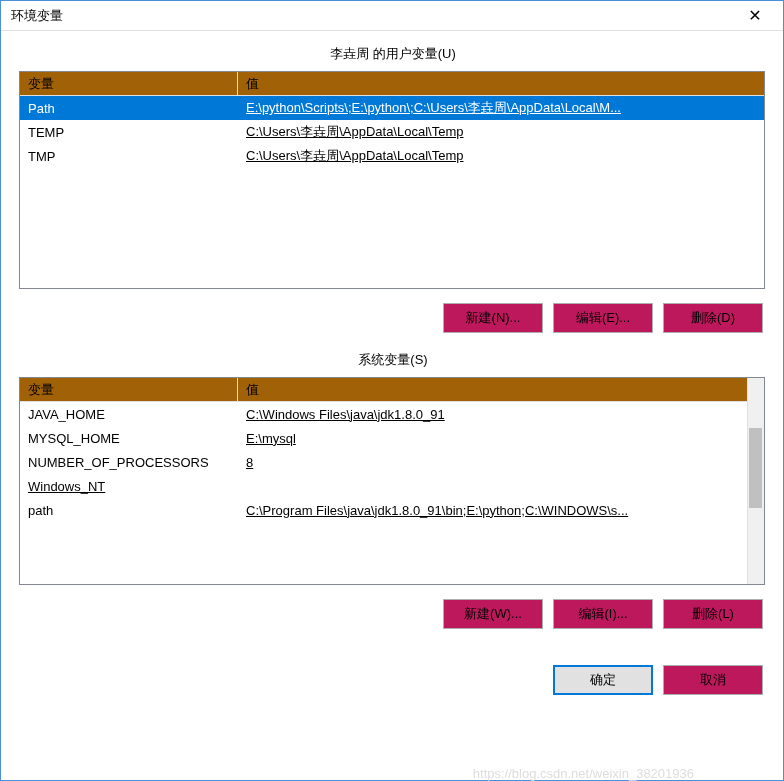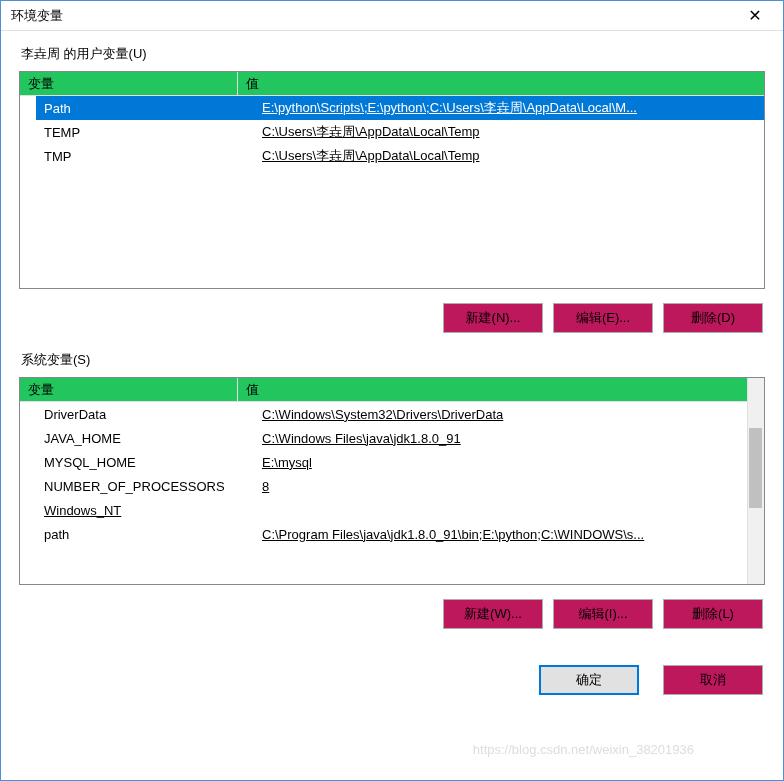--- a/index.html
+++ b/index.html
@@ -53,37 +53,38 @@
       flex-direction: column;
     }
     .section {
       margin-bottom: 18px;
     }
     .section-label {
       font-size: 13px;
       color: #000;
       margin-bottom: 8px;
       padding-left: 2px;
+      text-align: center;
     }
     .table-container {
       border: 1px solid #828790;
       background: #fff;
       position: relative;
     }
     .user-table-container {
       height: 218px;
     }
     .system-table-container {
       height: 208px;
     }
     .table-header {
       display: flex;
       height: 24px;
       border-bottom: 1px solid #e0e0e0;
-      background: #22c55e;
+      background: #a16207;
     }
     .th {
       padding: 3px 8px;
       font-size: 13px;
       color: #000;
       border-right: 1px solid #e0e0e0;
     }
     .th-var {
       width: 218px;
       flex-shrink: 0;
@@ -93,21 +94,20 @@
       border-right: none;
     }
     .table-body {
       overflow: hidden;
     }
     .table-row {
       display: flex;
       height: 24px;
       align-items: center;
       cursor: pointer;
-      margin-left: 16px;
     }
     .table-row.selected {
       background: #0078d7;
       color: #fff;
     }
     .td {
       padding: 2px 8px;
       font-size: 13px;
       white-space: nowrap;
       overflow: hidden;
@@ -153,27 +153,27 @@
       cursor: pointer;
       padding: 0 14px;
     }
     .btn.primary {
       border: 2px solid #0078d7;
       background: #e1e1e1;
     }
     .dialog-buttons {
       display: flex;
       justify-content: flex-end;
-      gap: 24px;
+      gap: 10px;
       margin-top: 18px;
       padding-right: 2px;
     }
     .watermark {
       position: absolute;
-      bottom: 24px;
+      bottom: 0;
       right: 90px;
       font-size: 13px;
       color: #ddd;
       pointer-events: none;
       z-index: 100;
     }
     .system-table-container .table-body {
       margin-right: 17px;
     }
   </style>
@@ -221,24 +221,20 @@
 
     <div class="section">
       <div class="section-label">系统变量(S)</div>
       <div class="table-container system-table-container">
         <div class="table-header">
           <div class="th th-var">变量</div>
           <div class="th th-val">值</div>
         </div>
         <div class="table-body" id="system-table-body">
             <div class="table-row">
-              <div class="td td-var">DriverData</div>
-              <div class="td td-val">C:\Windows\System32\Drivers\DriverData</div>
-            </div>
-            <div class="table-row">
               <div class="td td-var">JAVA_HOME</div>
               <div class="td td-val">C:\Windows Files\java\jdk1.8.0_91</div>
             </div>
             <div class="table-row">
               <div class="td td-var">MYSQL_HOME</div>
               <div class="td td-val">E:\mysql</div>
             </div>
             <div class="table-row">
               <div class="td td-var">NUMBER_OF_PROCESSORS</div>
               <div class="td td-val">8</div>

